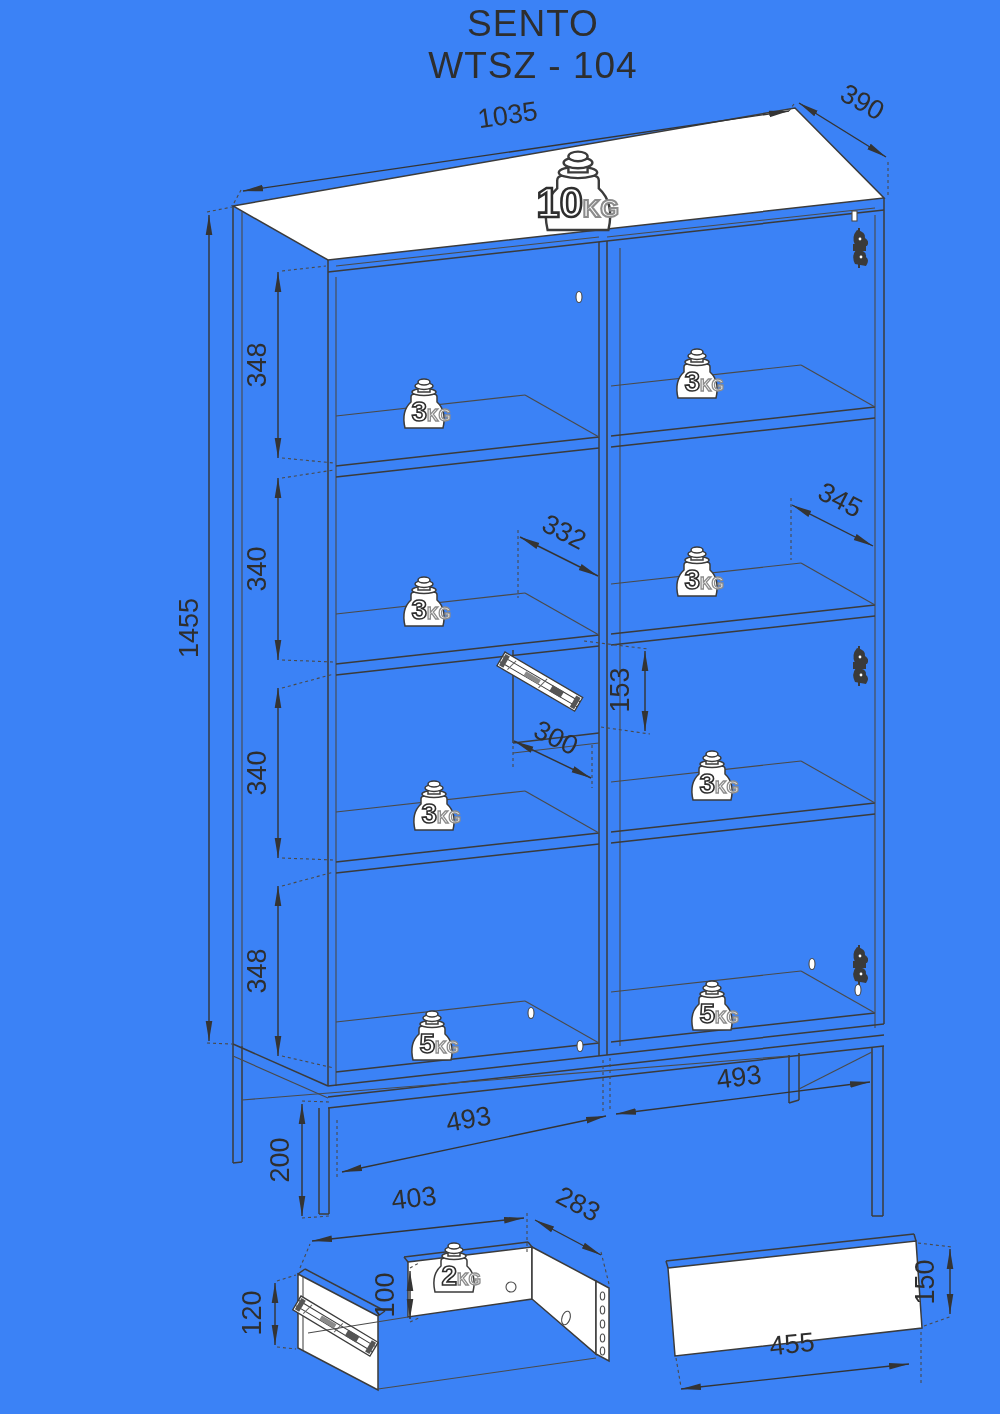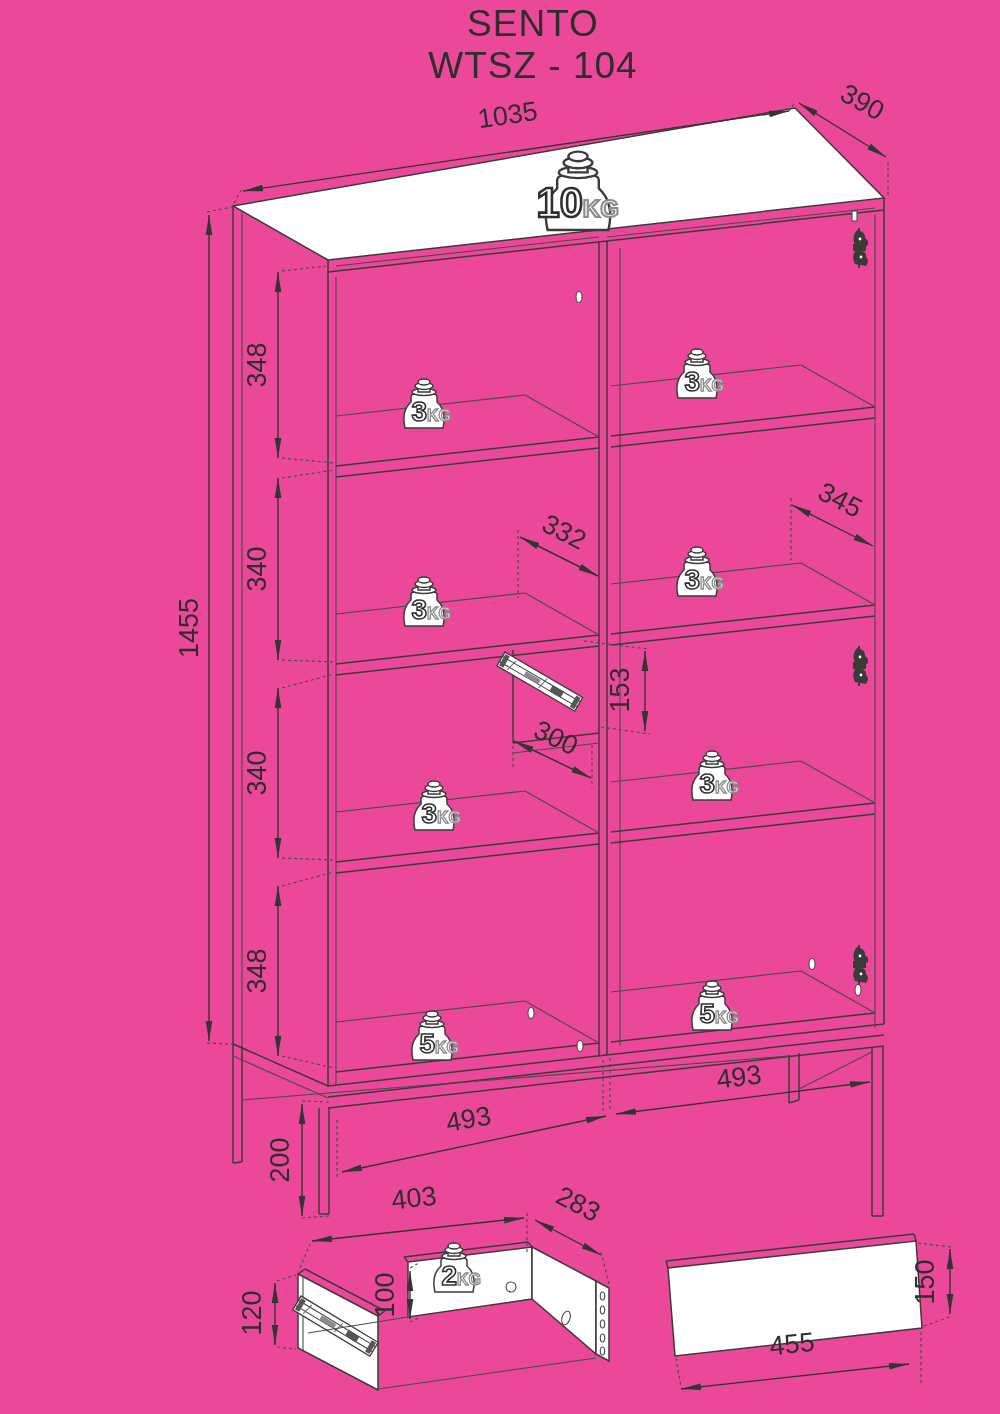--- a/index.html
+++ b/index.html
@@ -1,16 +1,16 @@
 <!DOCTYPE html>
 <html><head>
 <meta charset="utf-8">
 <style>
   html,body{margin:0;padding:0;background:#ffffff;}
-  .page{position:relative;width:1000px;height:1414px;background:#ec4899;overflow:hidden;
+  .page{position:relative;width:1000px;height:1414px;background:#3b82f6;overflow:hidden;
         font-family:"Liberation Sans", sans-serif;text-align:right;}
   svg text{font-family:"Liberation Sans", sans-serif;fill:#2e2e2e;}
   .t-title{font-size:37px;letter-spacing:1px;}
   .dim{font-size:27px;}
   .ln{stroke:#3b3b3b;stroke-width:1.5;fill:none;}
   .ln-thin{stroke:#4a4a4a;stroke-width:1.1;fill:none;}
   .dimln{stroke:#343434;stroke-width:1.4;fill:none;}
   .ext{stroke:#4a4a4a;stroke-width:1.1;fill:none;stroke-dasharray:3 3;}
   .face{fill:#ffffff;stroke:#3b3b3b;stroke-width:1.5;}
   .jugshape{fill:#ffffff;stroke:#3b3b3b;stroke-width:1.5;}

